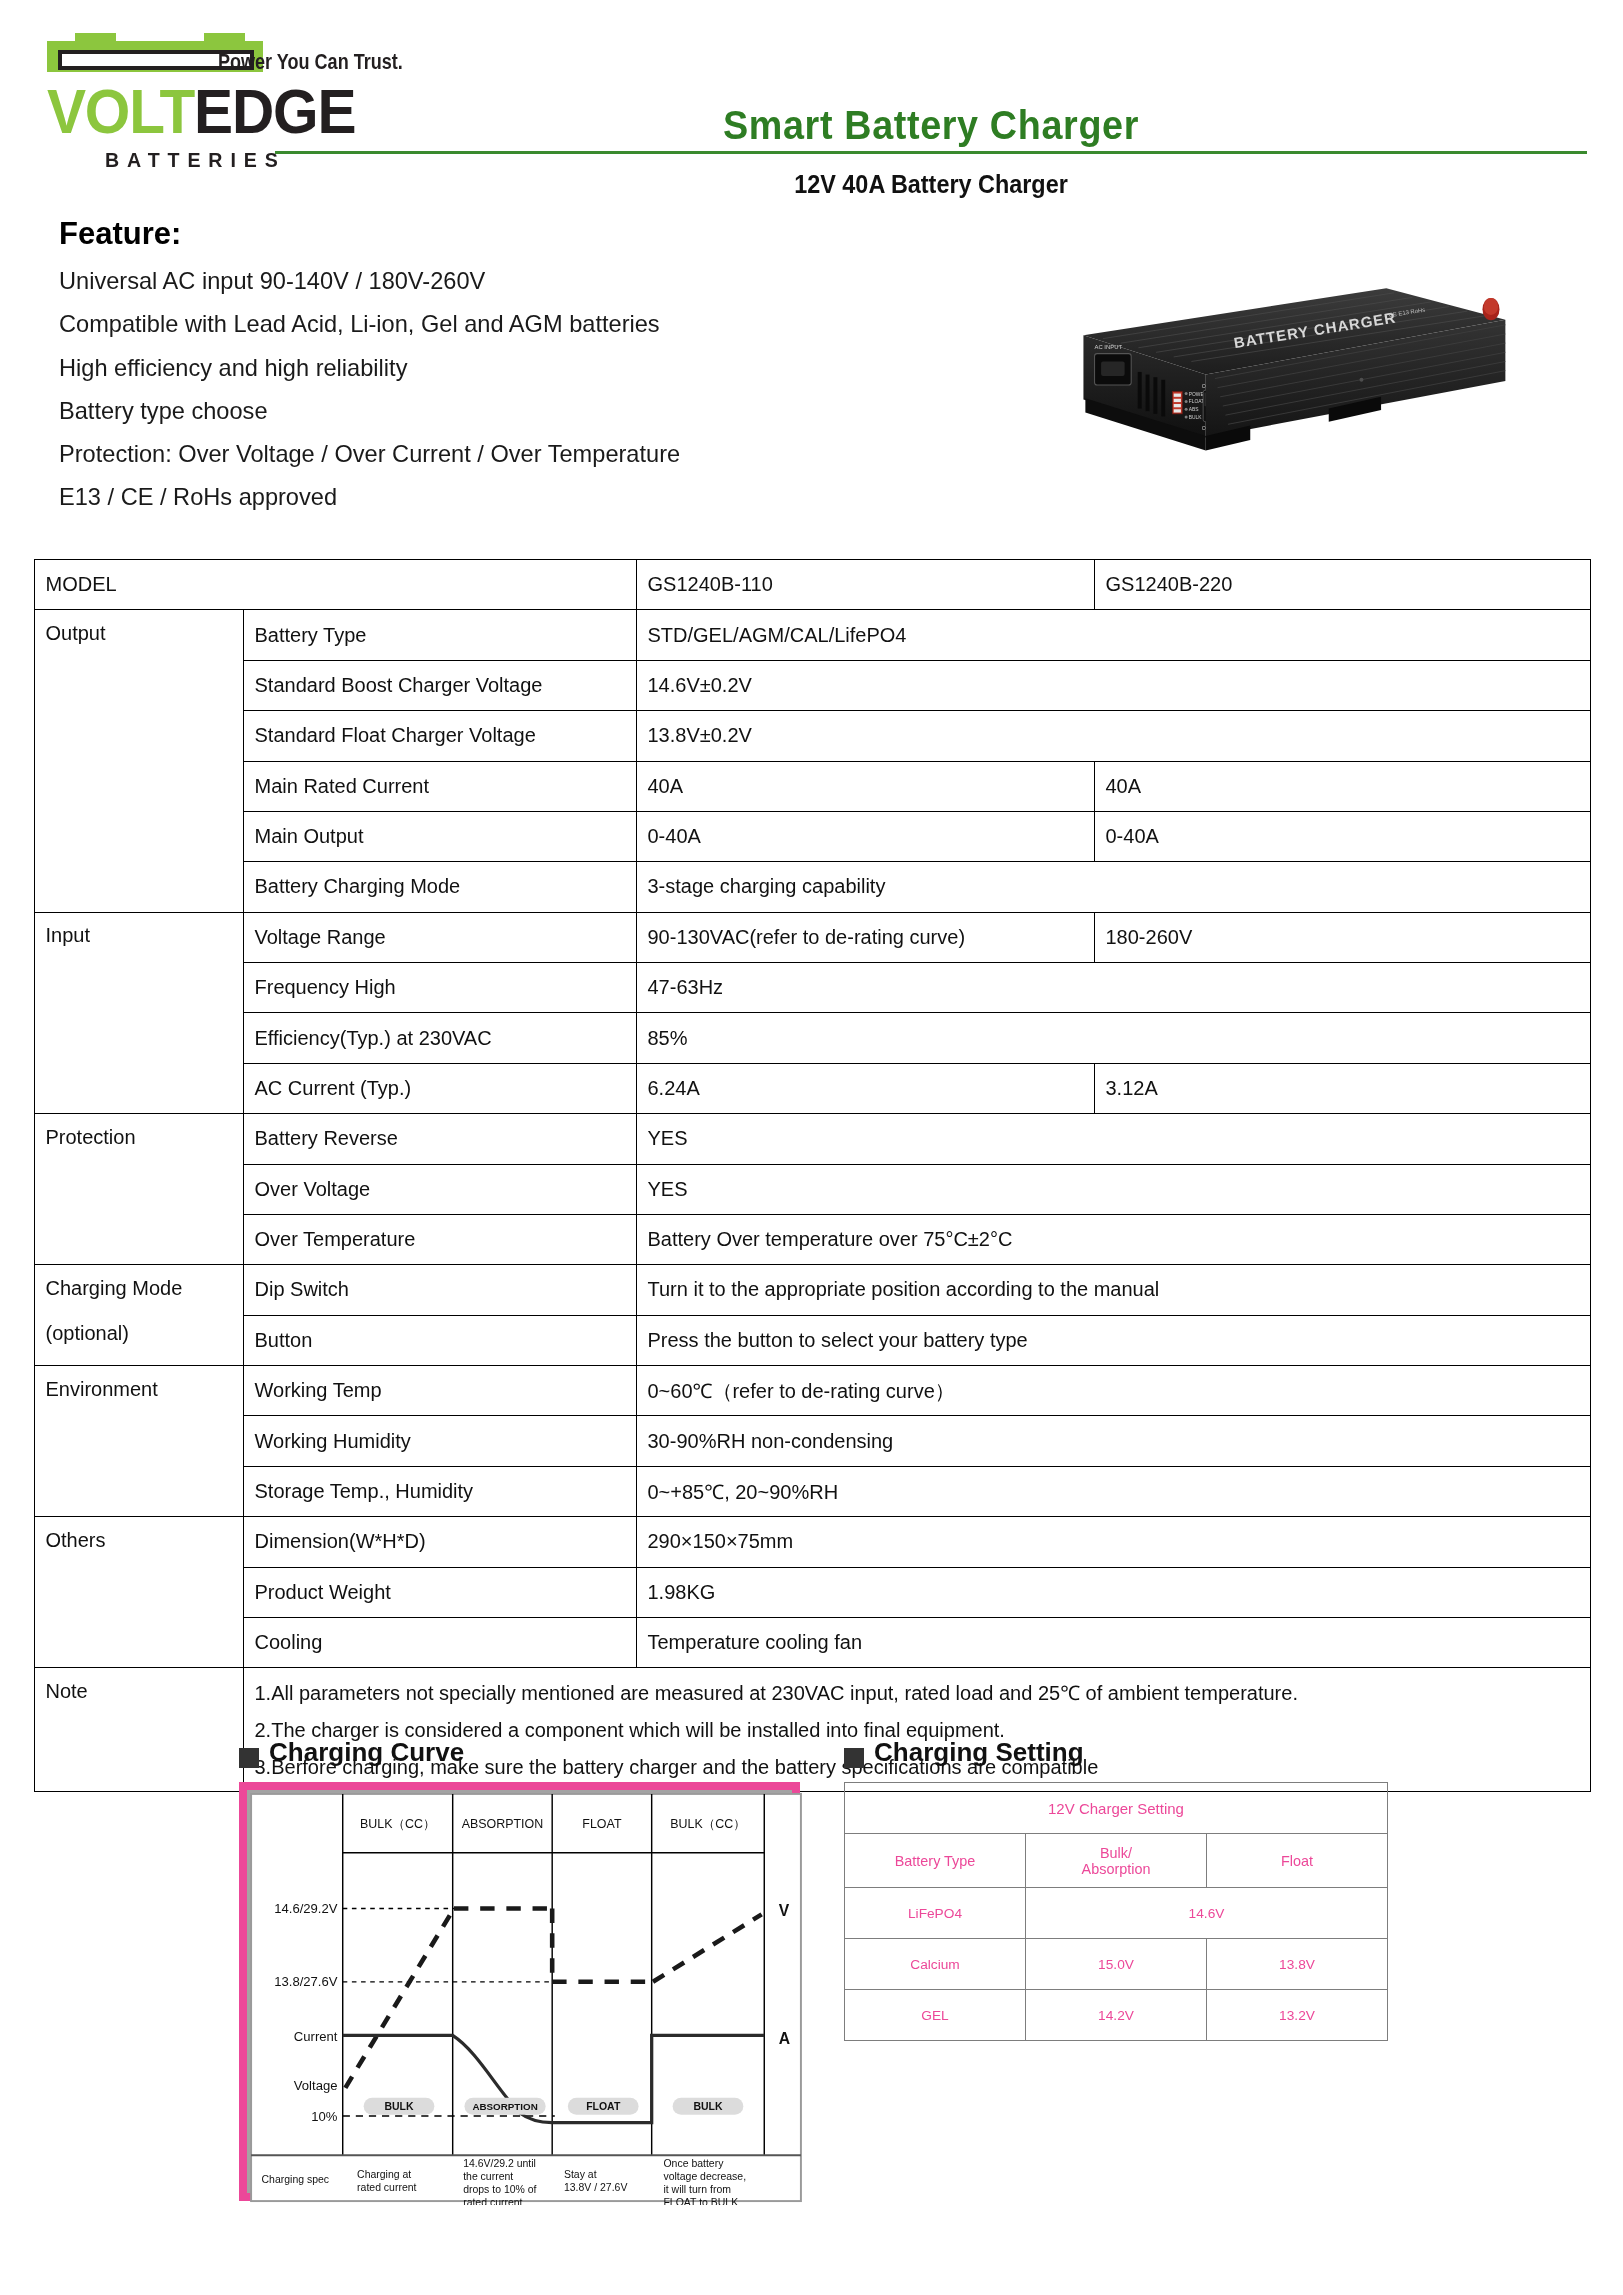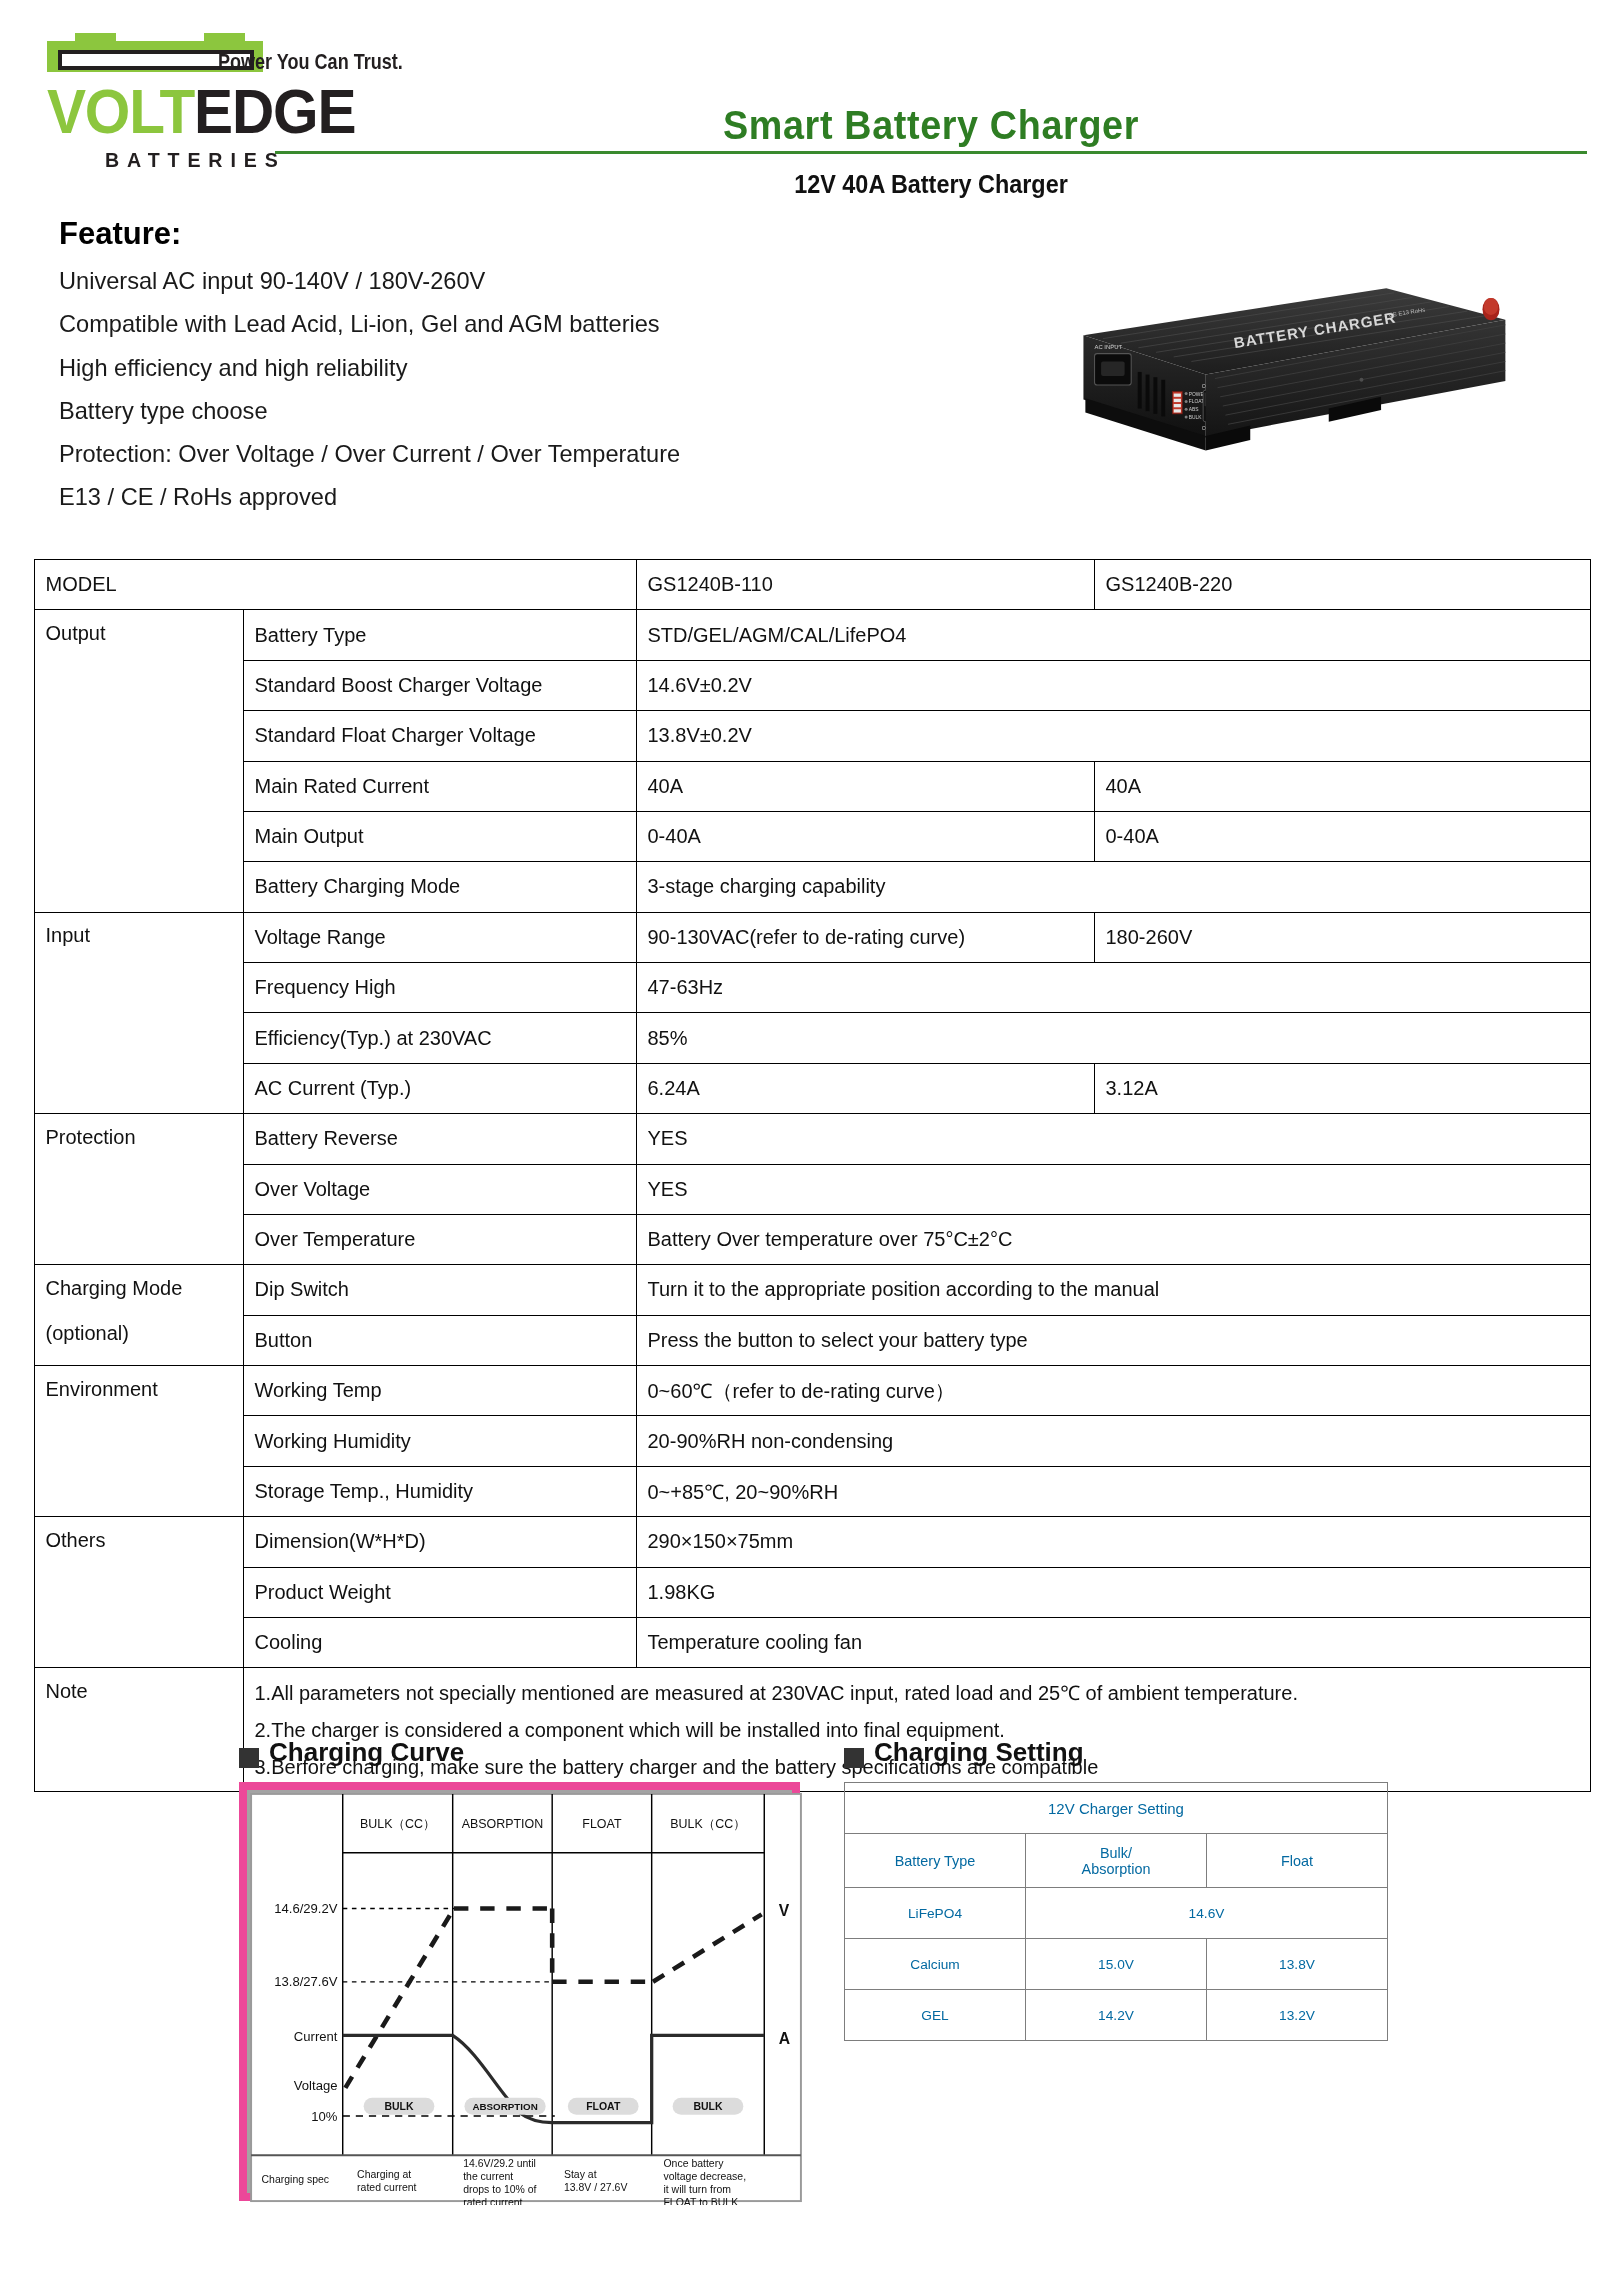--- a/index.html
+++ b/index.html
@@ -222,21 +222,21 @@
     box-sizing: border-box;
   }
   .curve-svg { display: block; }
 
   
   .set-table {
     border-collapse: collapse;
     width: 542px;
     table-layout: fixed;
     font-size: 13.7px;
-    color: #0369a1;
+    color: #ec4899;
   }
   .set-table td {
     border: 1.3px solid #7d7d7d;
     text-align: center;
     padding: 10.5px 3.9px;
     height: 29px;
   }
   .set-title-cell { font-size: 15px; padding: 11.8px 3.9px; }
   .set-hdr { font-size: 14.4px; }
   .set-c1 { width: 181px; }
@@ -454,21 +454,21 @@
       <td colspan="2">Press the button to select your battery type</td>
     </tr>
 
     <tr>
       <td class="cat" rowspan="3">Environment</td>
       <td>Working Temp</td>
       <td colspan="2">0~60℃（refer to de-rating curve）</td>
     </tr>
     <tr>
       <td>Working Humidity</td>
-      <td colspan="2">20-90%RH non-condensing</td>
+      <td colspan="2">30-90%RH non-condensing</td>
     </tr>
     <tr>
       <td>Storage Temp., Humidity</td>
       <td colspan="2">0~+85℃, 20~90%RH</td>
     </tr>
 
     <tr>
       <td class="cat" rowspan="3">Others</td>
       <td>Dimension(W*H*D)</td>
       <td colspan="2">290×150×75mm</td>

